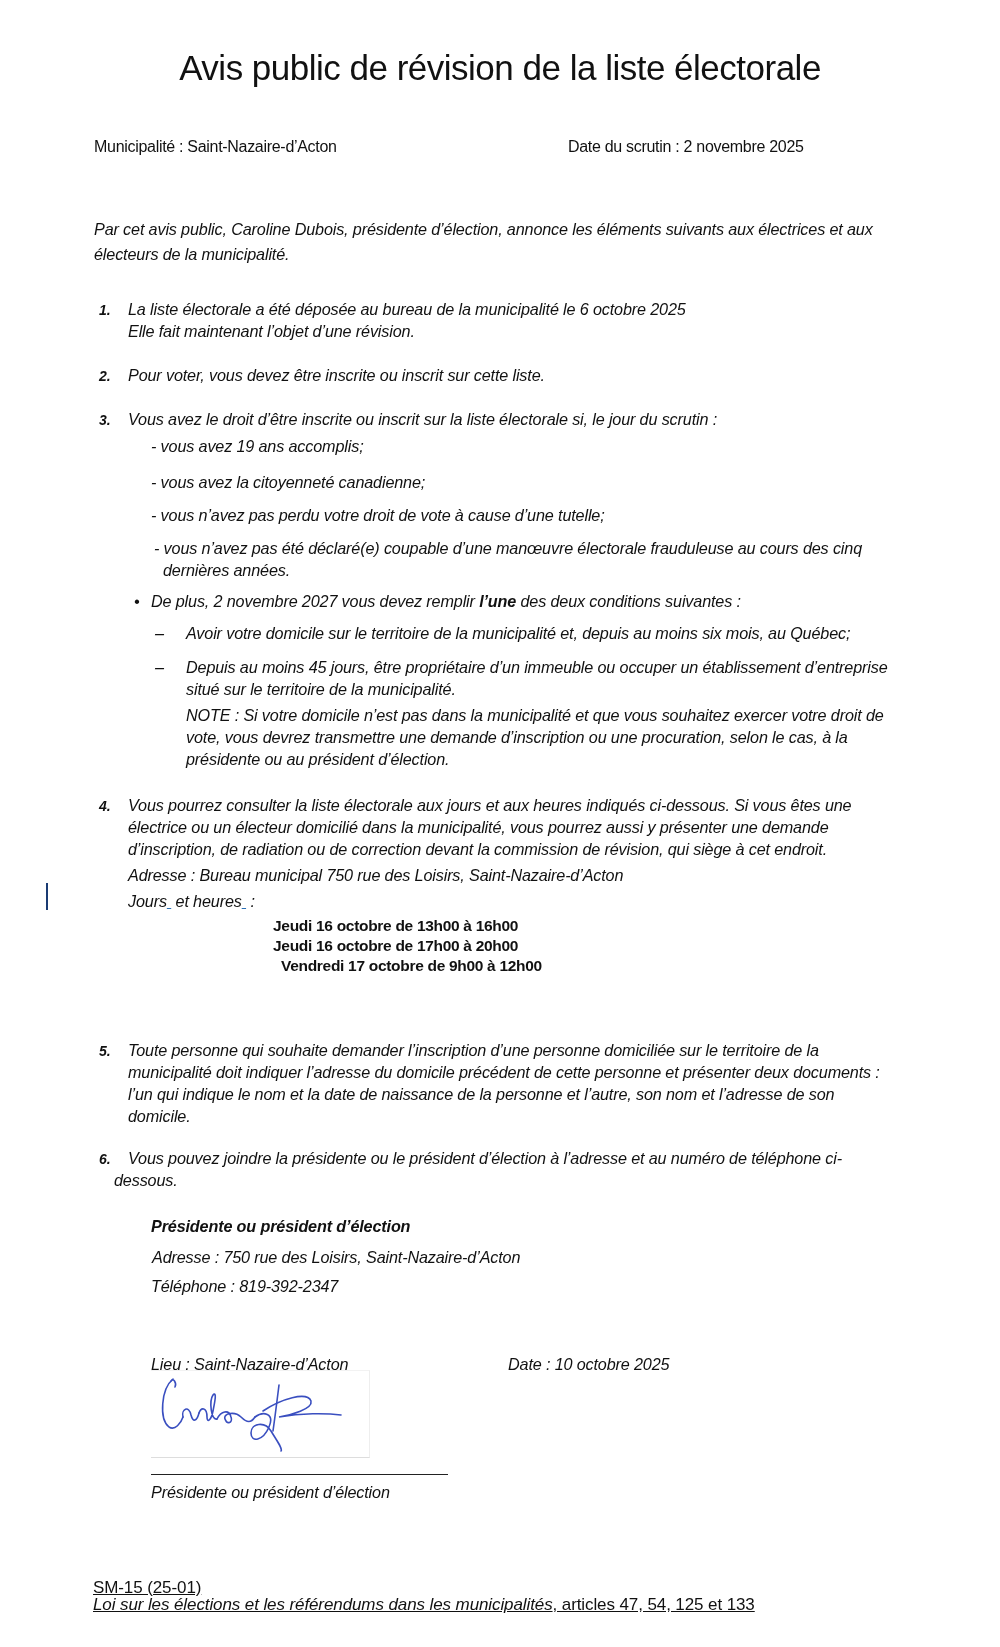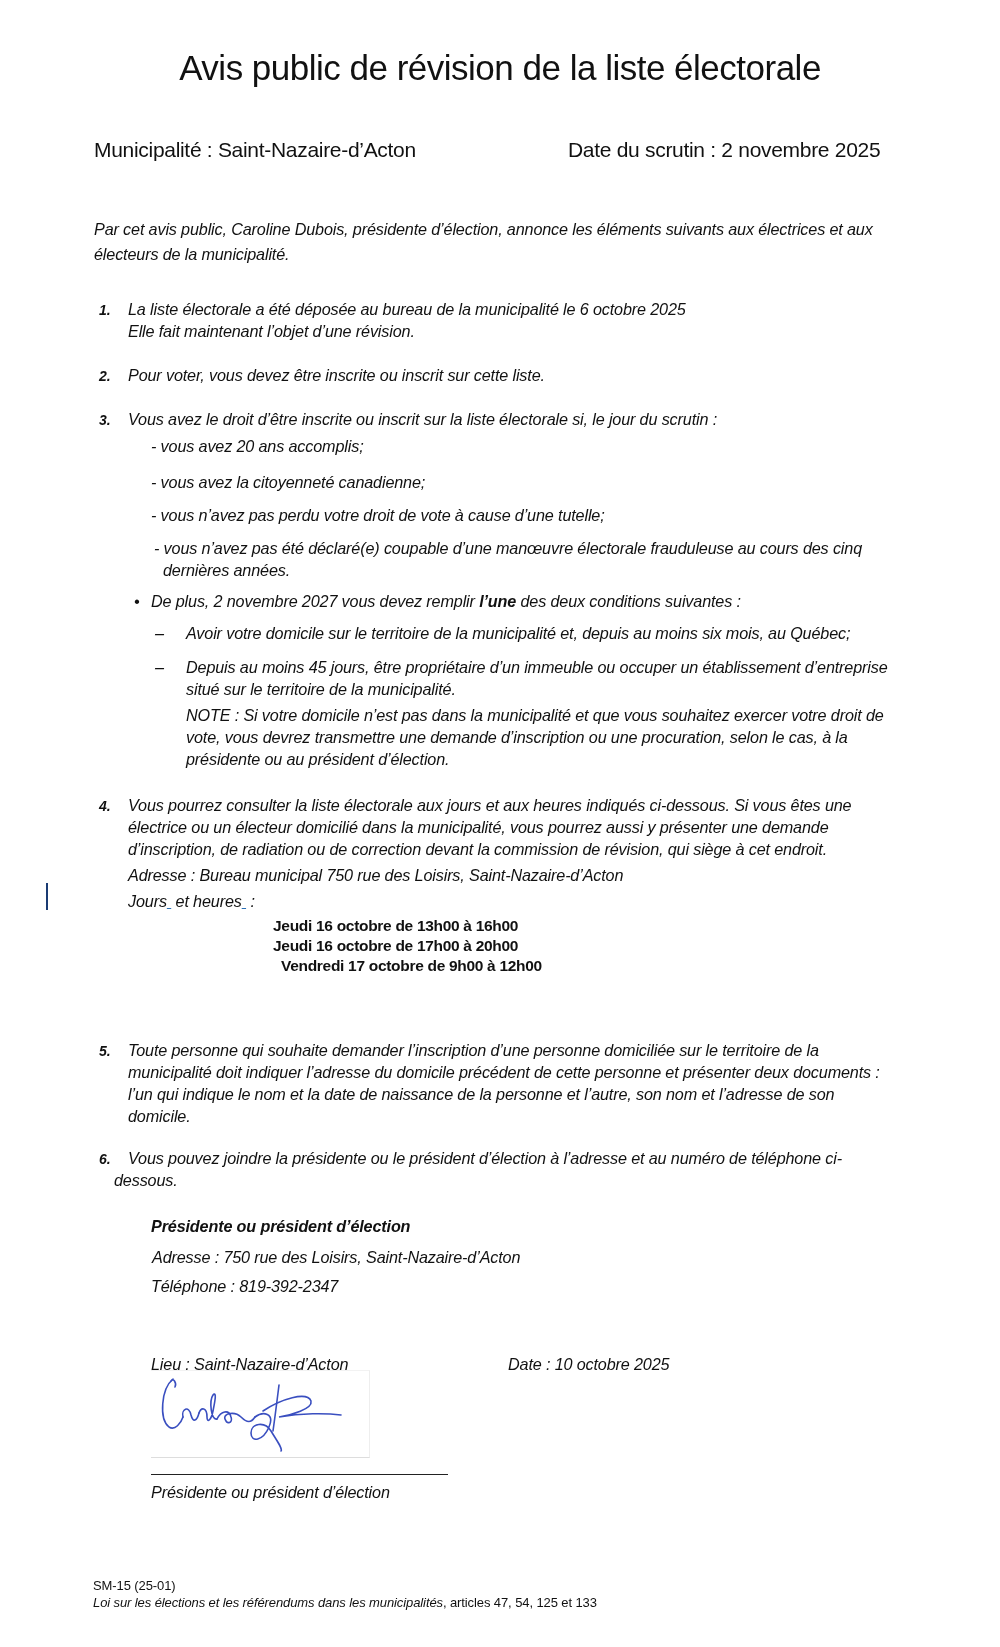--- a/index.html
+++ b/index.html
@@ -1,27 +1,27 @@
 <!DOCTYPE html>
 <html><head>
 <meta charset="utf-8">
 <style>
   html, body { margin:0; padding:0; background:#ffffff; }
   body { width:1000px; height:1647px; position:relative; overflow:hidden;
          font-family:"Liberation Sans", sans-serif; color:#111; }
   .abs { position:absolute; white-space:nowrap; }
   .title { left:0; width:1000px; text-align:center; top:48px; font-size:35px; letter-spacing:-0.5px; }
-  .meta { font-size:21px; top:138px; letter-spacing:-0.3px; }
+  .meta { font-size:16px; top:138px; letter-spacing:-0.3px; }
   .p { font-size:16.2px; letter-spacing:-0.15px; line-height:22px;font-style:italic; }
   .num { font-weight:bold; font-size:14px; }
   .hours { font-size:15.5px; font-weight:bold; letter-spacing:-0.3px; line-height:20px; }
   .sig-box { position:absolute; left:151px; top:1370px; width:218px; height:86px; border-bottom:1px solid #ddd; border-right:1px solid #eee; border-top:1px solid #f2f2f2; }
   .sig-line { position:absolute; left:151px; top:1474px; width:297px; border-top:1.3px solid #222; }
   .cursor { position:absolute; left:46px; top:883px; width:1.5px; height:27px; background:#1a3b73; }
-  .foot { font-size:13px; letter-spacing:-0.1px; }
+  .foot { font-size:17px; letter-spacing:-0.1px;text-decoration:underline; }
   .underline-dot { color:#2b6fb5; text-decoration:underline; }
 </style>
 </head>
 <body>
 
 <div class="abs title">Avis public de révision de la liste électorale</div>
 <div class="abs meta" style="left:94px">Municipalité : Saint-Nazaire-d’Acton</div>
 <div class="abs meta" style="left:568px">Date du scrutin : 2 novembre 2025</div>
 
 <div class="abs p" style="left:94px;top:218px">Par cet avis public, Caroline Dubois, présidente d’élection, annonce les éléments suivants aux électrices et aux</div>
@@ -29,21 +29,21 @@
 
 <div class="abs p num" style="left:99px;top:299px">1.</div>
 <div class="abs p" style="left:128px;top:298px">La liste électorale a été déposée au bureau de la municipalité le 6 octobre 2025</div>
 <div class="abs p" style="left:128px;top:320px">Elle fait maintenant l’objet d’une révision.</div>
 
 <div class="abs p num" style="left:99px;top:365px">2.</div>
 <div class="abs p" style="left:128px;top:364px">Pour voter, vous devez être inscrite ou inscrit sur cette liste.</div>
 
 <div class="abs p num" style="left:99px;top:409px">3.</div>
 <div class="abs p" style="left:128px;top:408px">Vous avez le droit d’être inscrite ou inscrit sur la liste électorale si, le jour du scrutin :</div>
-<div class="abs p" style="left:151px;top:435px">- vous avez 20 ans accomplis;</div>
+<div class="abs p" style="left:151px;top:435px">- vous avez 19 ans accomplis;</div>
 <div class="abs p" style="left:151px;top:471px">- vous avez la citoyenneté canadienne;</div>
 <div class="abs p" style="left:151px;top:504px">- vous n’avez pas perdu votre droit de vote à cause d’une tutelle;</div>
 <div class="abs p" style="left:154px;top:537px">- vous n’avez pas été déclaré(e) coupable d’une manœuvre électorale frauduleuse au cours des cinq</div>
 <div class="abs p" style="left:163px;top:559px">dernières années.</div>
 
 <div class="abs p" style="left:134px;top:590px">•</div>
 <div class="abs p" style="left:151px;top:590px"><span>De plus, 2 novembre 2027 vous devez remplir </span><b>l’une</b><span> des deux conditions suivantes :</span></div>
 
 <div class="abs p" style="left:155px;top:622px">–</div>
 <div class="abs p" style="left:186px;top:622px">Avoir votre domicile sur le territoire de la municipalité et, depuis au moins six mois, au Québec;</div>

